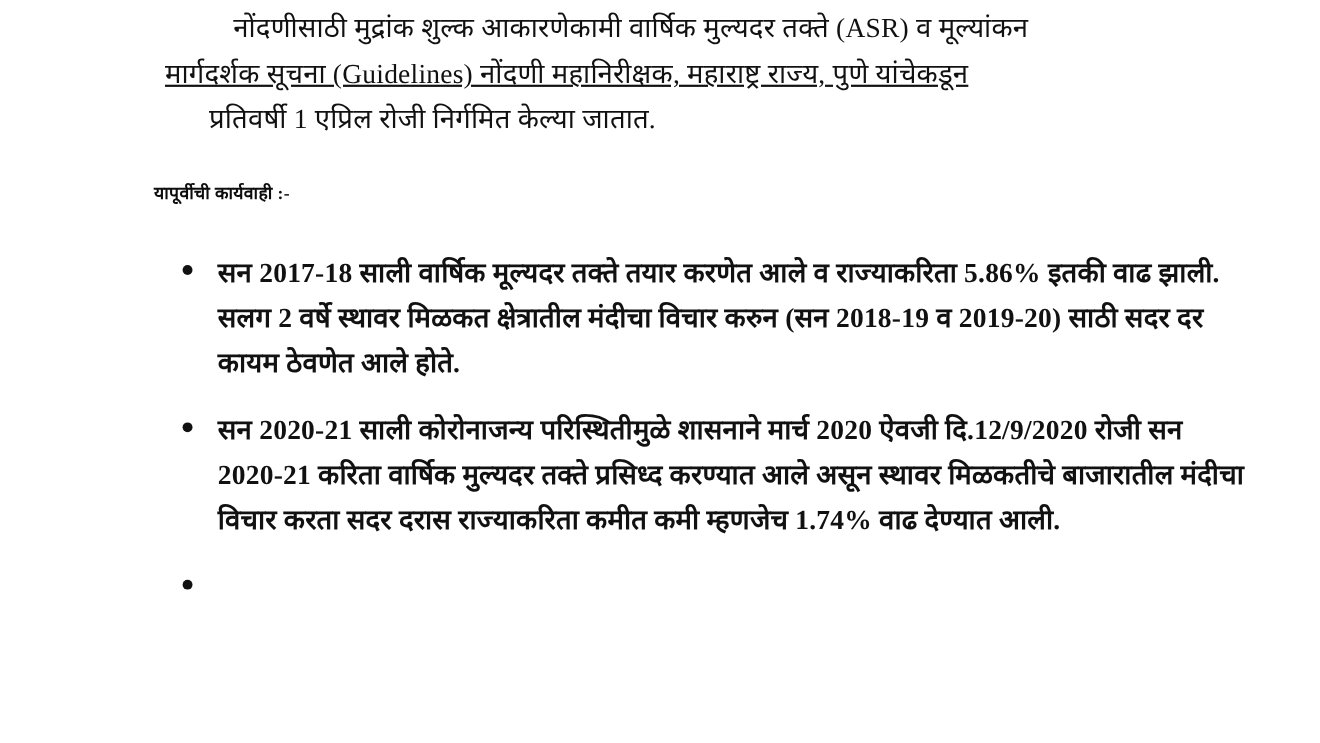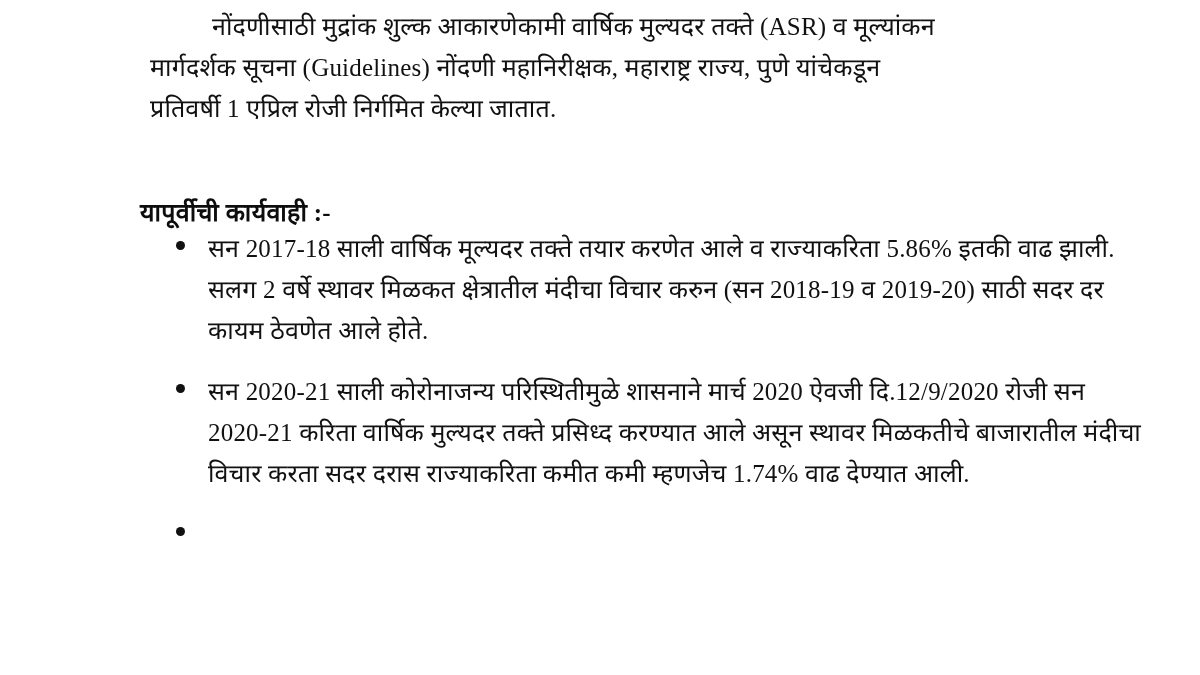--- a/index.html
+++ b/index.html
@@ -33,43 +33,44 @@
   }
 
   .intro-line {
     font-size: 25px;
     line-height: 41px;
     letter-spacing: 0.2px;
     color: #111;
     white-space: nowrap;
   }
   .intro-line.l1 { padding-left: 62px; }
-  .intro-line.l2 { padding-left: 0px; }
-  .intro-line.l3 { padding-left: 0px; }
+  .intro-line.l2 { padding-left: 0px; text-decoration: underline; }
+  .intro-line.l3 { padding-left: 0px; margin-left: 40px; }
 
   
   .section-heading {
     position: absolute;
     left: 140px;
-    top: 194px;
-    font-size: 25px;
+    top: 164px;
+    font-size: 16px;
     font-weight: bold;
     color: #0d0d0d;
     letter-spacing: 0.3px;
   }
 
   
   .bullet-list {
     position: absolute;
-    left: 142px;
+    left: 132px;
     top: 228px;
     width: 1000px;
     list-style: none;
     margin: 0;
     padding: 0;
+    font-weight: bold;
   }
 
   .bullet-item {
     position: relative;
     padding-left: 66px;
     margin-bottom: 20px;
   }
 
   .bullet-marker {
     position: absolute;

